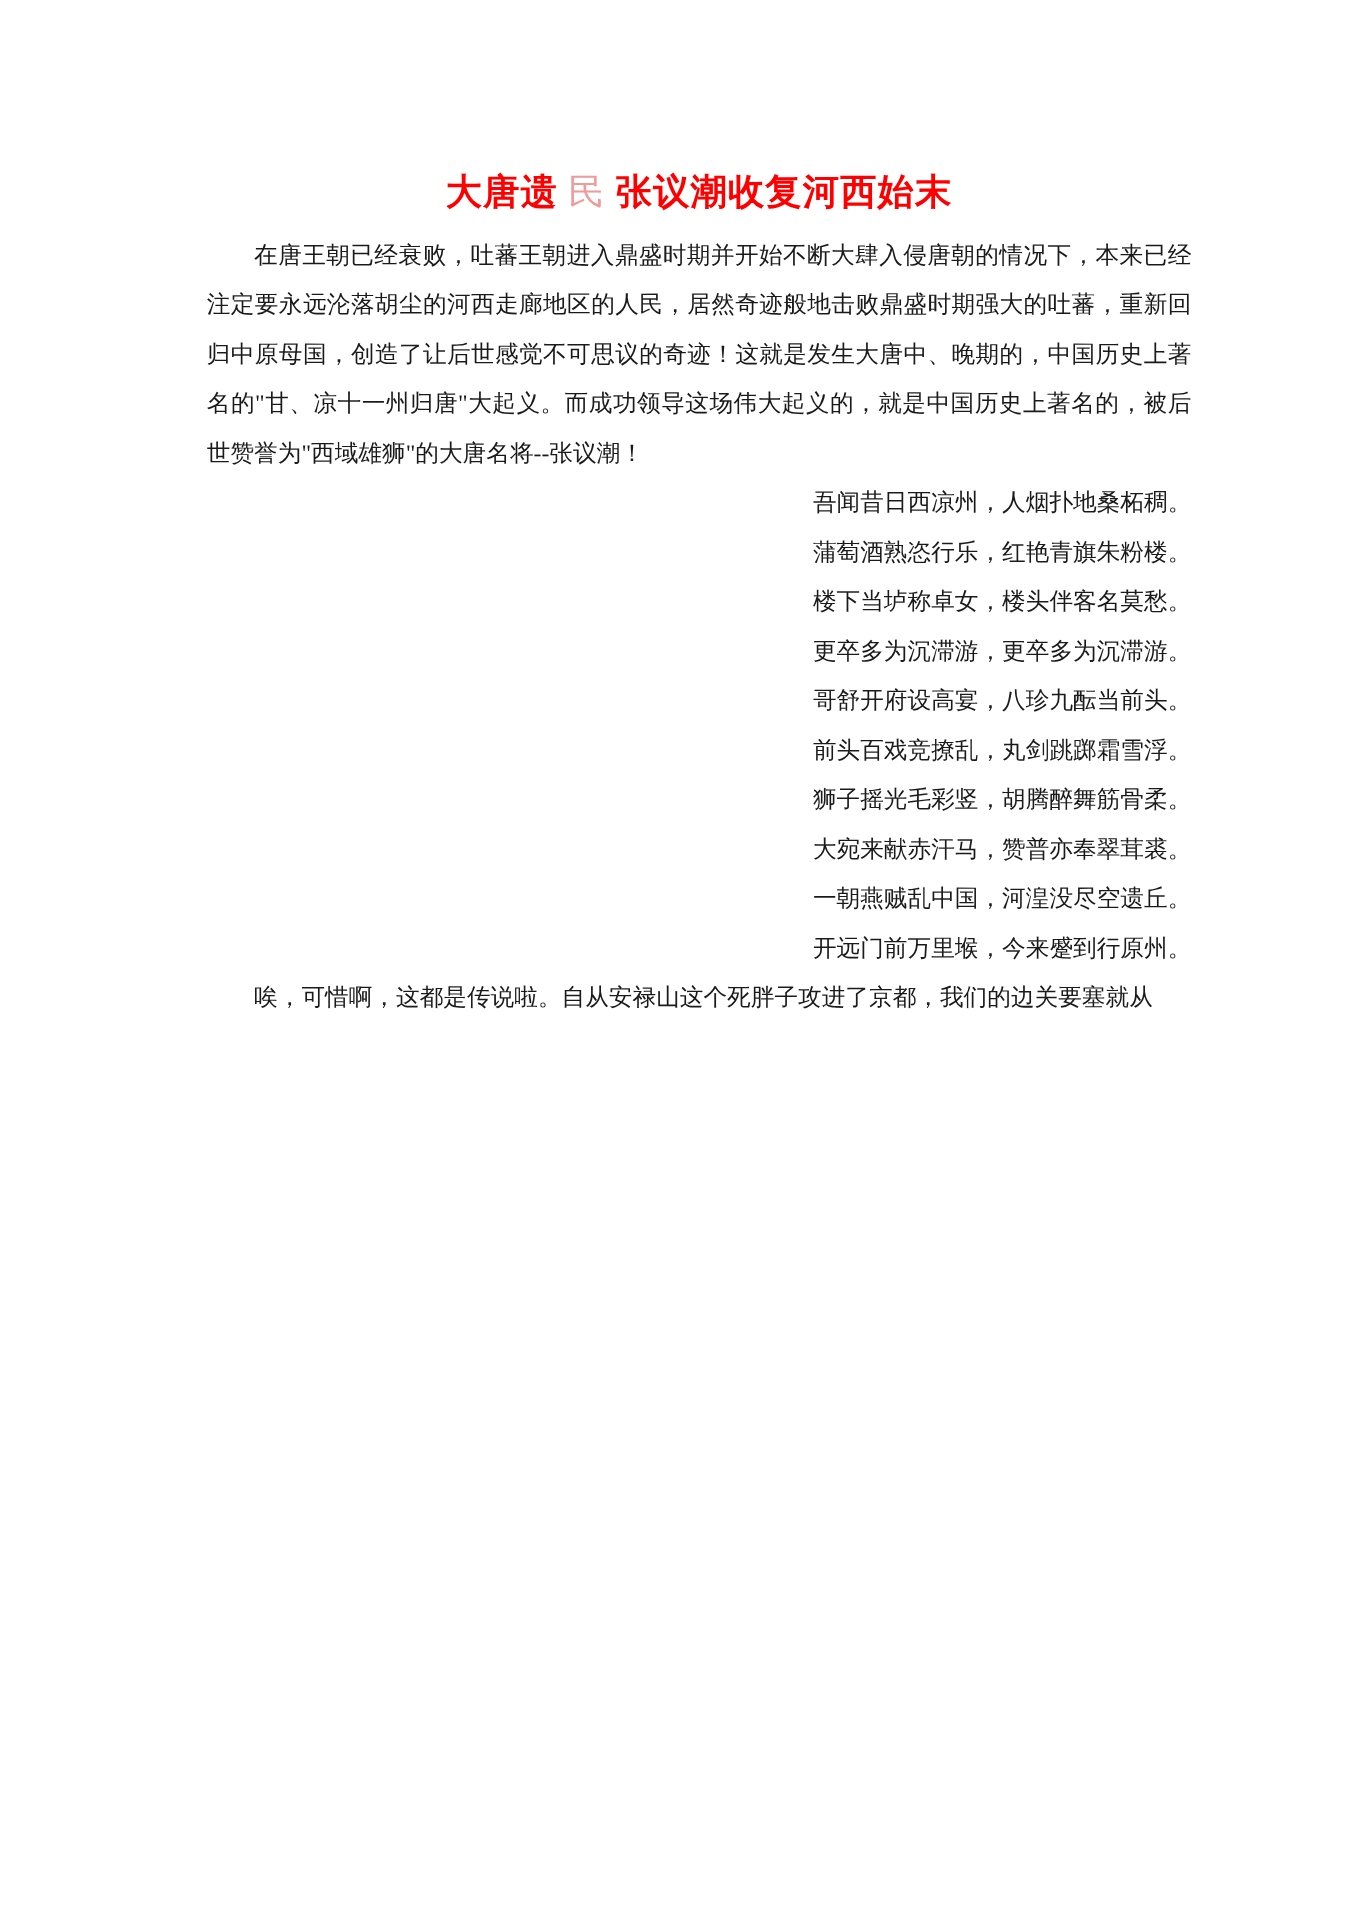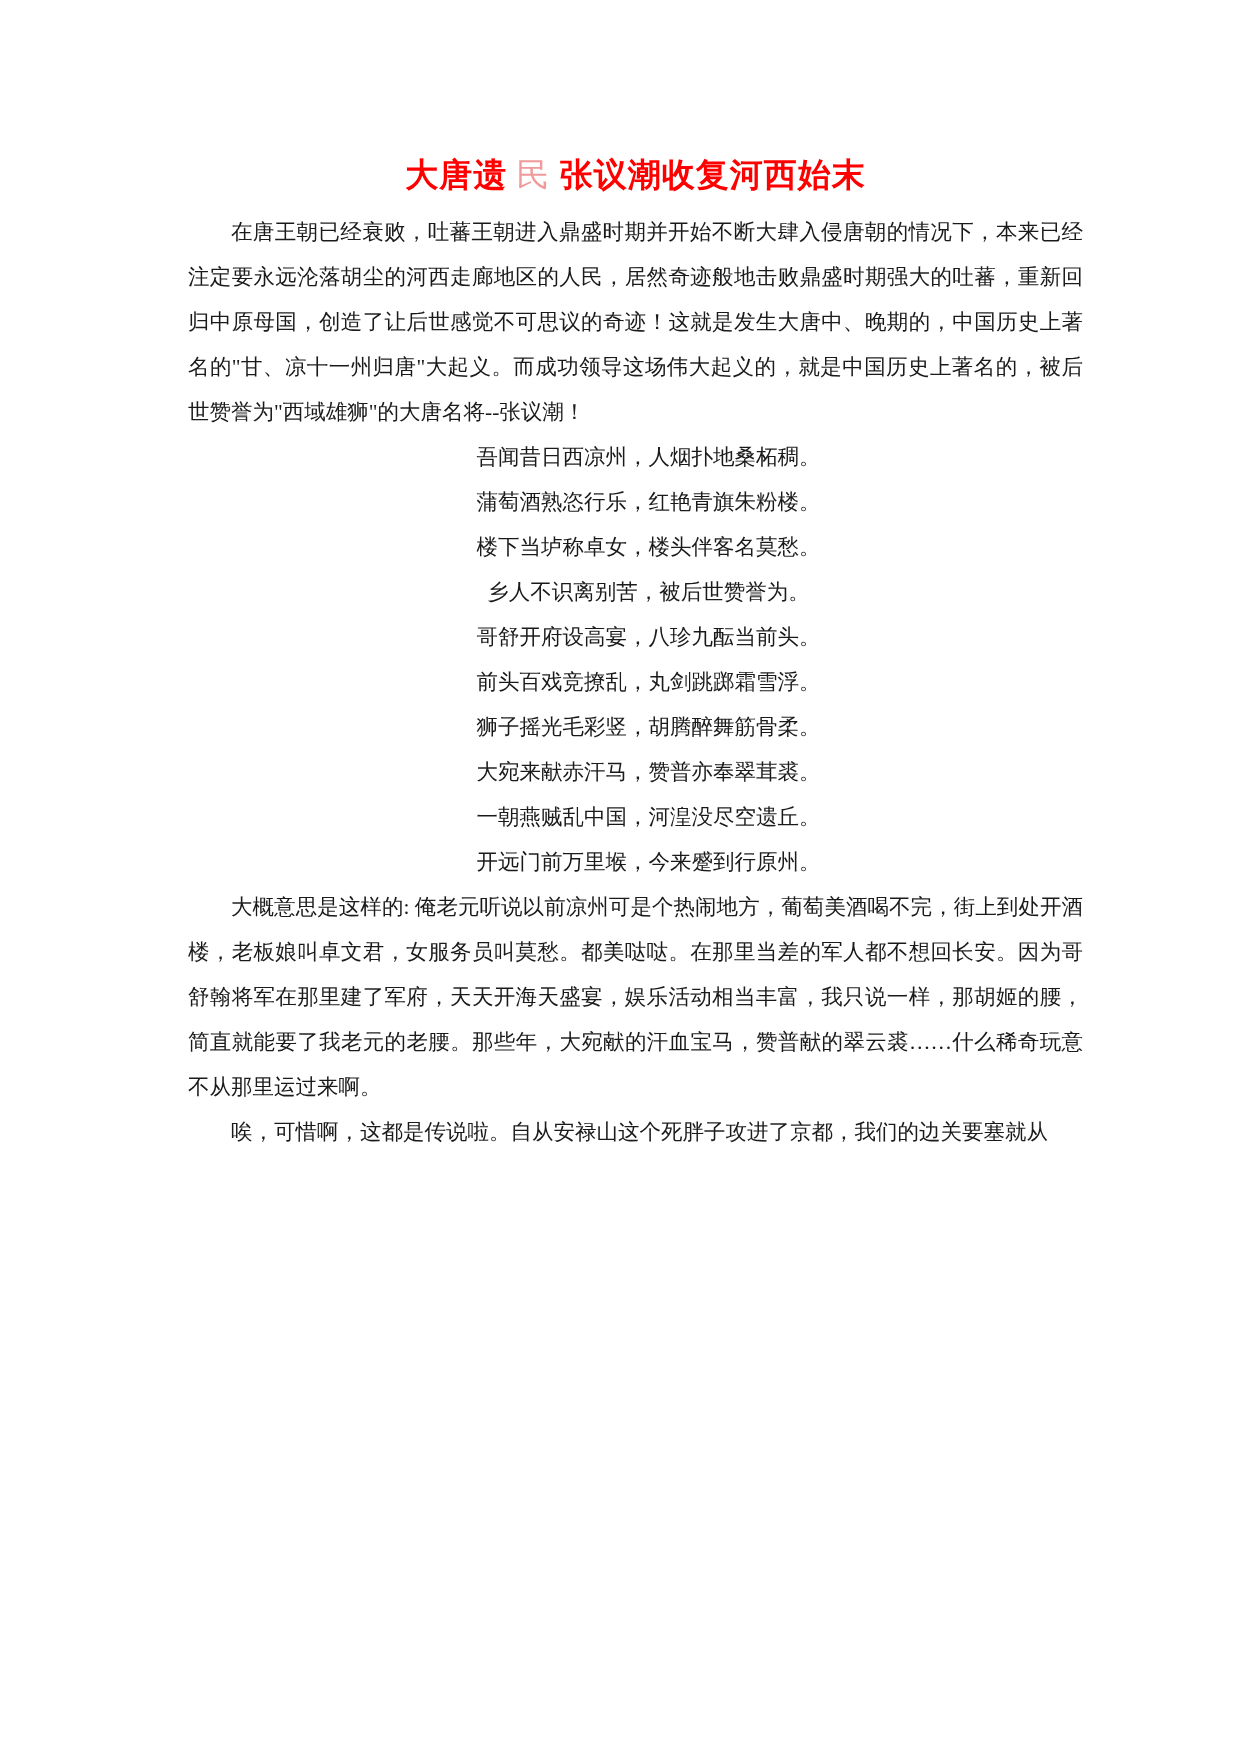--- a/index.html
+++ b/index.html
@@ -46,46 +46,45 @@
   }
   p.para {
     margin: 0;
     padding: 0;
     text-align: justify;
     text-indent: 43px;
   }
   p.poem-line {
     margin: 0;
     padding: 0;
-    text-align: center;
+    text-align: right;
     text-indent: 26px;
   }
 </style>
 </head>
 <body>
 
 <div class="page">
   <div class="content">
 
     <h1 class="doc-title">
       <span class="t-red">大唐遗</span>
       <span class="t-pink">民</span>
       <span class="t-red">张议潮收复河西始末</span>
     </h1>
 
     <div class="body-text">
       <p class="para">在唐王朝已经衰败，吐蕃王朝进入鼎盛时期并开始不断大肆入侵唐朝的情况下，本来已经注定要永远沦落胡尘的河西走廊地区的人民，居然奇迹般地击败鼎盛时期强大的吐蕃，重新回归中原母国，创造了让后世感觉不可思议的奇迹！这就是发生大唐中、晚期的，中国历史上著名的"甘、凉十一州归唐"大起义。而成功领导这场伟大起义的，就是中国历史上著名的，被后世赞誉为"西域雄狮"的大唐名将--张议潮！</p>
       <p class="poem-line">吾闻昔日西凉州，人烟扑地桑柘稠。</p>
       <p class="poem-line">蒲萄酒熟恣行乐，红艳青旗朱粉楼。</p>
       <p class="poem-line">楼下当垆称卓女，楼头伴客名莫愁。</p>
-      <p class="poem-line">乡人不识离别苦，被后世赞誉为。</p>
+      <p class="poem-line">更卒多为沉滞游，更卒多为沉滞游。</p>
       <p class="poem-line">哥舒开府设高宴，八珍九酝当前头。</p>
       <p class="poem-line">前头百戏竞撩乱，丸剑跳踯霜雪浮。</p>
       <p class="poem-line">狮子摇光毛彩竖，胡腾醉舞筋骨柔。</p>
       <p class="poem-line">大宛来献赤汗马，赞普亦奉翠茸裘。</p>
       <p class="poem-line">一朝燕贼乱中国，河湟没尽空遗丘。</p>
       <p class="poem-line">开远门前万里堠，今来蹙到行原州。</p>
-      <p class="para">大概意思是这样的: 俺老元听说以前凉州可是个热闹地方，葡萄美酒喝不完，街上到处开酒楼，老板娘叫卓文君，女服务员叫莫愁。都美哒哒。在那里当差的军人都不想回长安。因为哥舒翰将军在那里建了军府，天天开海天盛宴，娱乐活动相当丰富，我只说一样，那胡姬的腰，简直就能要了我老元的老腰。那些年，大宛献的汗血宝马，赞普献的翠云裘……什么稀奇玩意不从那里运过来啊。</p>
       <p class="para">唉，可惜啊，这都是传说啦。自从安禄山这个死胖子攻进了京都，我们的边关要塞就从</p>
     </div>
 
   </div>
 </div>
 
 </body></html>

